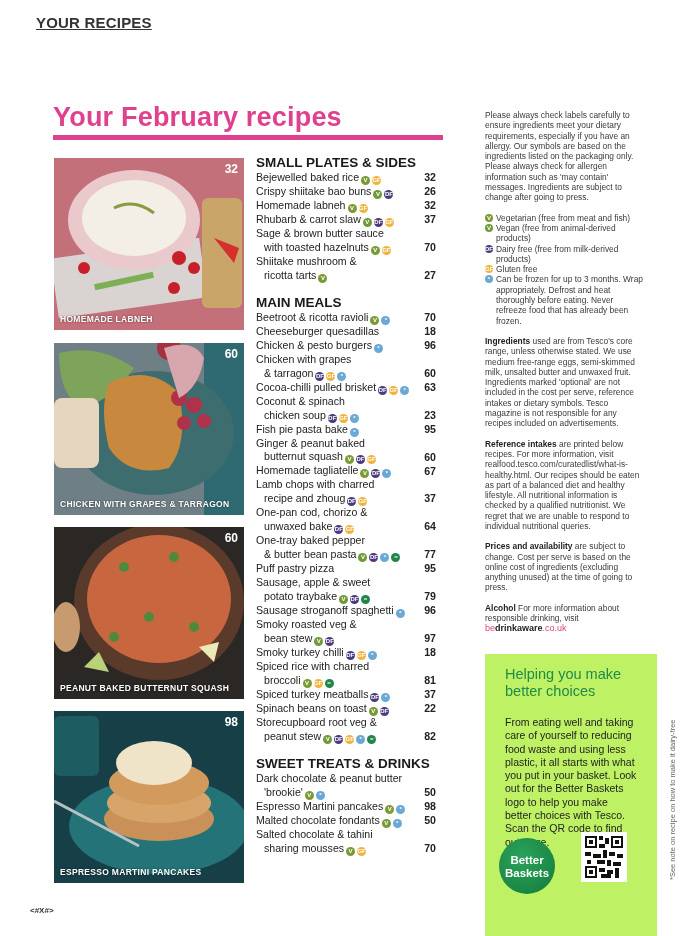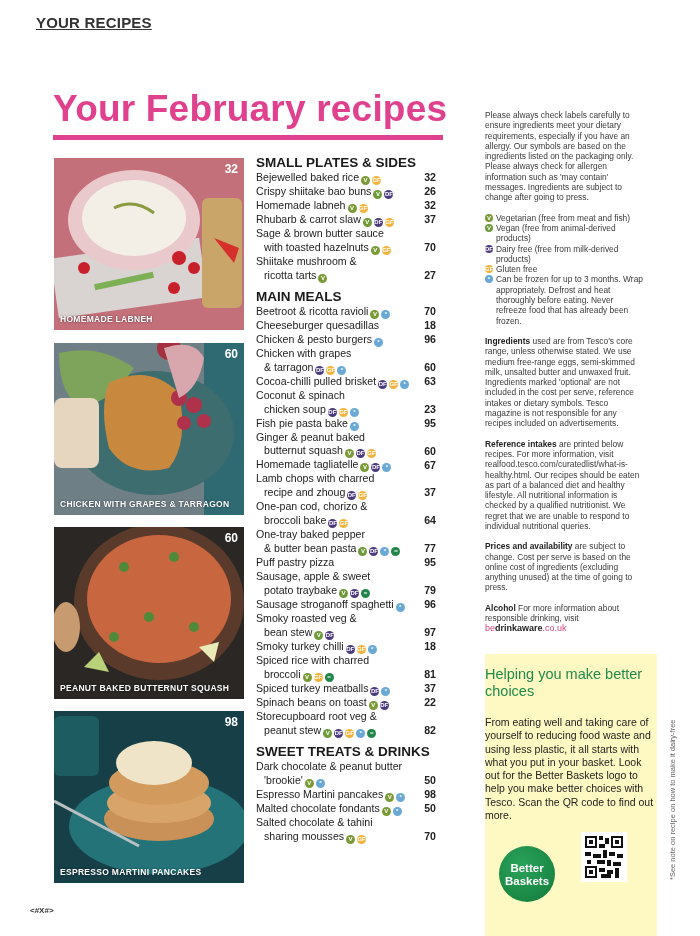--- a/index.html
+++ b/index.html
@@ -1,34 +1,34 @@
 <!DOCTYPE html>
 <html><head>
 <meta charset="utf-8">
 <style>
   * { box-sizing: border-box; margin: 0; padding: 0; }
   html, body { width: 700px; height: 936px; background: #ffffff; overflow: hidden; }
   body { position: relative; font-family: "Liberation Sans", "DejaVu Sans", sans-serif; color: #1f1f1f; }
 
   .section-label { position: absolute; left: 36px; top: 14px; font-size: 15px; font-weight: bold; color: #333; letter-spacing: 0.2px; text-decoration: underline; }
-  .page-title { position: absolute; left: 53px; top: 88px; font-size: 37px; font-weight: bold; color: #e0418e; letter-spacing: 0.2px; }
+  .page-title { position: absolute; left: 53px; top: 102px; font-size: 27px; font-weight: bold; color: #e0418e; letter-spacing: 0.2px; }
   .title-rule { position: absolute; left: 53px; top: 135px; width: 390px; height: 5px; background: #e0418e; }
 
   .photo { position: absolute; left: 54px; width: 190px; overflow: hidden; }
   .photo .page-num { position: absolute; right: 6px; top: 4px; color: #fff; font-weight: bold; font-size: 12px; }
   .photo .caption { position: absolute; left: 6px; bottom: 6px; color: #fff; font-weight: bold; font-size: 8.5px; letter-spacing: 0.3px; text-shadow: 0 0 2px rgba(0,0,0,.6); }
   .photo svg { position: absolute; left: 0; top: 0; width: 100%; height: 100%; }
 
   .ph1 { top: 158px; height: 172px; background: #c66d79; }
   .ph2 { top: 343px; height: 172px; background: #3f6f72; }
   .ph3 { top: 527px; height: 172px; background: #2b2622; }
   .ph4 { top: 711px; height: 172px; background: #14424a; }
 
   .toc { position: absolute; left: 256px; top: 154px; width: 192px; font-size: 10.6px; line-height: 13.9px; color: #222; }
-  .toc h2 { font-size: 13.5px; font-weight: bold; line-height: 17px; margin-top: 5px; color: #1a1a1a; }
+  .toc h2 { font-size: 13.5px; font-weight: bold; line-height: 17px; margin-top: 11px; color: #1a1a1a; }
   .toc h2:first-child { margin-top: 0; }
   .entry { position: relative; padding-right: 28px; }
   .entry .l2 { padding-left: 8px; display: block; }
   .entry .num { position: absolute; right: 12px; bottom: 0; font-weight: bold; }
   .badge { display: inline-block; width: 9px; height: 9px; border-radius: 50%; margin-left: 2px; vertical-align: -1px; font-size: 6px; line-height: 9px; text-align: center; color: #fff; font-weight: bold; }
   .b-v { background: #7a9a36; }
   .b-vg { background: #6f9a3a; }
   .b-df { background: #4c3a7e; }
   .b-gf { background: #f2b33d; }
   .b-fz { background: #6aa8d5; }
@@ -38,24 +38,24 @@
   .info p { margin-bottom: 10px; }
   .info b { color: #222; }
   .legend-item { position: relative; padding-left: 11px; }
   .legend-item .badge { position: absolute; left: 0; top: 1px; margin: 0; width: 8px; height: 8px; }
   .legend { margin-bottom: 10px; }
   .drinkaware { font-size: 9px; }
   .drinkaware .be { color: #d5457e; }
   .drinkaware .dr { color: #222; font-weight: bold; }
   .drinkaware .co { color: #d5457e; }
 
-  .promo { position: absolute; left: 485px; top: 654px; width: 172px; height: 282px; background: #fef9c3; padding: 12px 0; }
+  .promo { position: absolute; left: 485px; top: 654px; width: 172px; height: 282px; background: #bef264; padding: 12px 20px; }
   .promo h3 { color: #1f8a4a; font-size: 14.5px; line-height: 17px; font-weight: normal; }
   .promo p { font-size: 10.5px; line-height: 13.3px; color: #222; margin-top: 16px; }
-  .bb-logo { position: absolute; left: 14px; top: 192px; width: 56px; height: 56px; border-radius: 50%; background: radial-gradient(circle at 40% 35%, #2aa35a, #137a3c); color: #fff; font-weight: bold; font-size: 11.5px; line-height: 12.5px; text-align: center; padding-top: 16px; }
+  .bb-logo { position: absolute; left: 14px; top: 184px; width: 56px; height: 56px; border-radius: 50%; background: radial-gradient(circle at 40% 35%, #2aa35a, #137a3c); color: #fff; font-weight: bold; font-size: 11.5px; line-height: 12.5px; text-align: center; padding-top: 16px; }
   .qr { position: absolute; left: 96px; top: 178px; width: 46px; height: 50px; background: #fff; padding: 4px; }
   .qr svg { width: 38px; height: 42px; }
 
   .vertical-note { position: absolute; left: 668px; top: 880px; transform-origin: left top; transform: rotate(-90deg); font-size: 7.5px; color: #666; white-space: nowrap; }
   .footer-mark { position: absolute; left: 30px; top: 906px; font-size: 8px; font-weight: bold; color: #333; }
 </style>
 </head>
 <body>
 
 <div class="section-label">YOUR RECIPES</div>
@@ -146,21 +146,21 @@
   <div class="entry"><span>Beetroot &amp; ricotta ravioli</span><span class="badge b-v">V</span><span class="badge b-fz">*</span><span class="num">70</span></div>
   <div class="entry"><span>Cheeseburger quesadillas</span><span class="num">18</span></div>
   <div class="entry"><span>Chicken &amp; pesto burgers</span><span class="badge b-fz">*</span><span class="num">96</span></div>
   <div class="entry"><span>Chicken with grapes</span><span class="l2"><span>&amp; tarragon</span><span class="badge b-df">DF</span><span class="badge b-gf">GF</span><span class="badge b-fz">*</span></span><span class="num">60</span></div>
   <div class="entry"><span>Cocoa-chilli pulled brisket</span><span class="badge b-df">DF</span><span class="badge b-gf">GF</span><span class="badge b-fz">*</span><span class="num">63</span></div>
   <div class="entry"><span>Coconut &amp; spinach</span><span class="l2"><span>chicken soup</span><span class="badge b-df">DF</span><span class="badge b-gf">GF</span><span class="badge b-fz">*</span></span><span class="num">23</span></div>
   <div class="entry"><span>Fish pie pasta bake</span><span class="badge b-fz">*</span><span class="num">95</span></div>
   <div class="entry"><span>Ginger &amp; peanut baked</span><span class="l2"><span>butternut squash</span><span class="badge b-v">V</span><span class="badge b-df">DF</span><span class="badge b-gf">GF</span></span><span class="num">60</span></div>
   <div class="entry"><span>Homemade tagliatelle</span><span class="badge b-v">V</span><span class="badge b-df">DF</span><span class="badge b-fz">*</span><span class="num">67</span></div>
   <div class="entry"><span>Lamb chops with charred</span><span class="l2"><span>recipe and zhoug</span><span class="badge b-df">DF</span><span class="badge b-gf">GF</span></span><span class="num">37</span></div>
-  <div class="entry"><span>One-pan cod, chorizo &amp;</span><span class="l2"><span>broccoli bake</span><span class="badge b-df">DF</span><span class="badge b-gf">GF</span></span><span class="num">64</span></div>
+  <div class="entry"><span>One-pan cod, chorizo &amp;</span><span class="l2"><span>unwaxed bake</span><span class="badge b-df">DF</span><span class="badge b-gf">GF</span></span><span class="num">64</span></div>
   <div class="entry"><span>One-tray baked pepper</span><span class="l2"><span>&amp; butter bean pasta</span><span class="badge b-vg">V</span><span class="badge b-df">DF</span><span class="badge b-fz">*</span><span class="badge b-hl">=</span></span><span class="num">77</span></div>
   <div class="entry"><span>Puff pastry pizza</span><span class="num">95</span></div>
   <div class="entry"><span>Sausage, apple &amp; sweet</span><span class="l2"><span>potato traybake</span><span class="badge b-vg">V</span><span class="badge b-df">DF</span><span class="badge b-hl">=</span></span><span class="num">79</span></div>
   <div class="entry"><span>Sausage stroganoff spaghetti</span><span class="badge b-fz">*</span><span class="num">96</span></div>
   <div class="entry"><span>Smoky roasted veg &amp;</span><span class="l2"><span>bean stew</span><span class="badge b-vg">V</span><span class="badge b-df">DF</span></span><span class="num">97</span></div>
   <div class="entry"><span>Smoky turkey chilli</span><span class="badge b-df">DF</span><span class="badge b-gf">GF</span><span class="badge b-fz">*</span><span class="num">18</span></div>
   <div class="entry"><span>Spiced rice with charred</span><span class="l2"><span>broccoli</span><span class="badge b-v">V</span><span class="badge b-gf">GF</span><span class="badge b-hl">=</span></span><span class="num">81</span></div>
   <div class="entry"><span>Spiced turkey meatballs</span><span class="badge b-df">DF</span><span class="badge b-fz">*</span><span class="num">37</span></div>
   <div class="entry"><span>Spinach beans on toast</span><span class="badge b-v">V</span><span class="badge b-df">DF</span><span class="num">22</span></div>
   <div class="entry"><span>Storecupboard root veg &amp;</span><span class="l2"><span>peanut stew</span><span class="badge b-vg">V</span><span class="badge b-df">DF</span><span class="badge b-gf">GF</span><span class="badge b-fz">*</span><span class="badge b-hl">=</span></span><span class="num">82</span></div>

